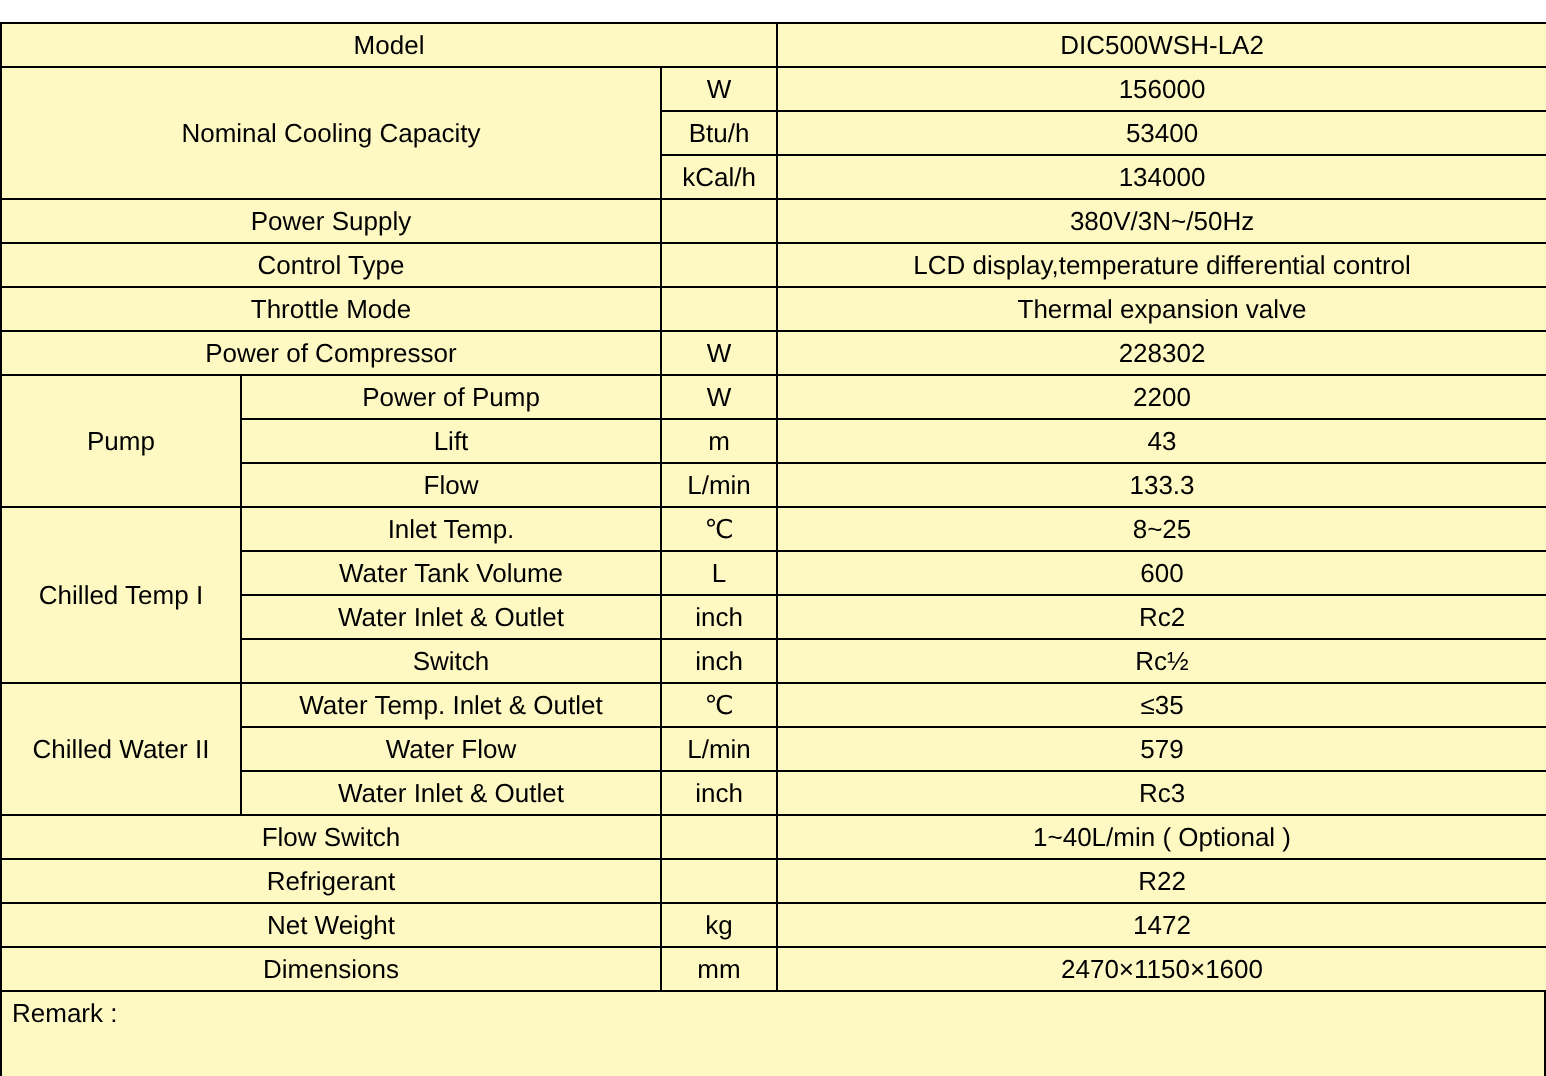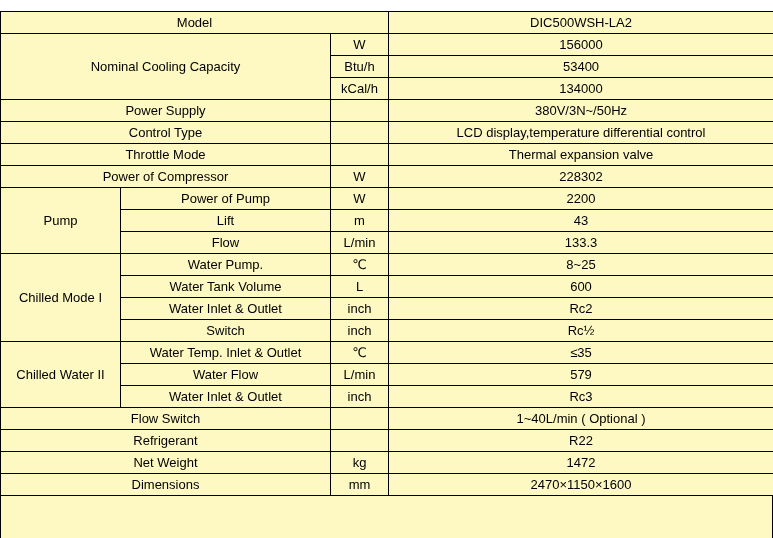--- a/index.html
+++ b/index.html
@@ -109,22 +109,22 @@
         <td>m</td>
         <td>43</td>
       </tr>
       <tr>
         <td>Flow</td>
         <td>L/min</td>
         <td>133.3</td>
       </tr>
 
       <tr>
-        <td rowspan="4">Chilled Mode I</td>
-        <td>Water Pump.</td>
+        <td rowspan="4">Chilled Temp I</td>
+        <td>Inlet Temp.</td>
         <td>℃</td>
         <td>8~25</td>
       </tr>
       <tr>
         <td>Water Tank Volume</td>
         <td>L</td>
         <td>600</td>
       </tr>
       <tr>
         <td>Water Inlet &amp; Outlet</td>
@@ -171,14 +171,15 @@
       </tr>
       <tr>
         <td colspan="2">Dimensions</td>
         <td>mm</td>
         <td>2470×1150×1600</td>
       </tr>
     </tbody>
   </table>
 
   <div class="remark">
+    <div class="remark-line">Remark :</div>
   </div>
 </div>
 
 </body></html>

